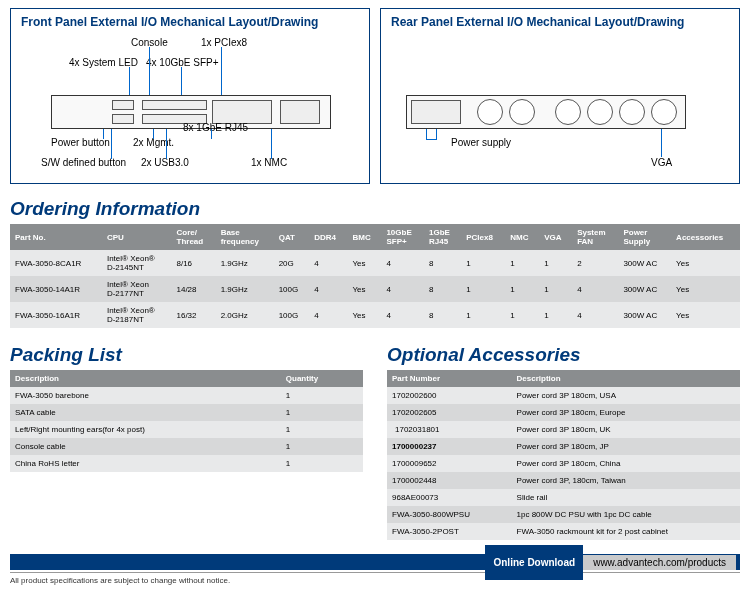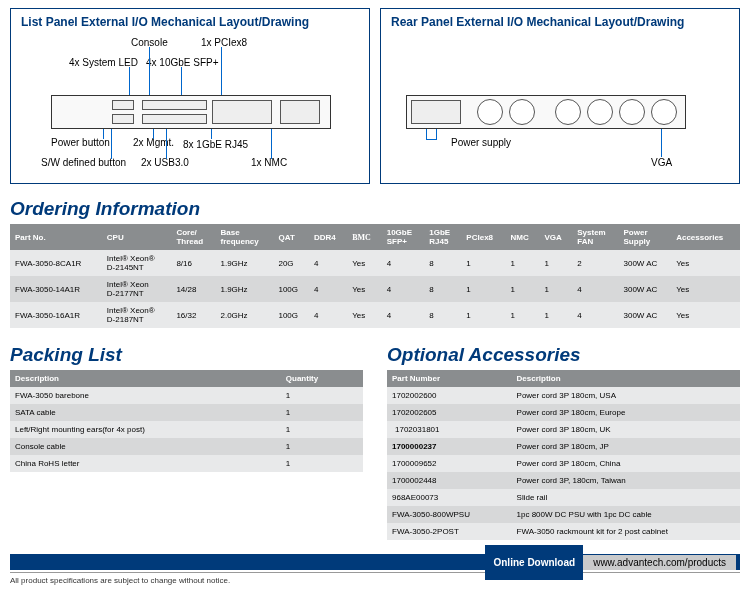--- a/index.html
+++ b/index.html
@@ -97,21 +97,21 @@
     padding-top:3px;
     margin-top:2px;
   }
 </style>
 </head>
 <body>
 
 <div class="panels">
 
   <div class="panel">
-    <div class="panel-title">List Panel External I/O Mechanical Layout/Drawing</div>
+    <div class="panel-title">Front Panel External I/O Mechanical Layout/Drawing</div>
     <div class="diagram-area">
 
       <span class="lbl" style="left:110px;top:2px;">Console</span>
       <span class="lbl" style="left:180px;top:2px;">1x PCIex8</span>
       <span class="lbl" style="left:48px;top:22px;">4x System LED</span>
       <span class="lbl" style="left:125px;top:22px;">4x 10GbE SFP+</span>
 
       <div class="line" style="left:128px;top:12px;width:1px;height:48px;"></div>
       <div class="line" style="left:200px;top:12px;width:1px;height:48px;"></div>
       <div class="line" style="left:108px;top:32px;width:1px;height:28px;"></div>
@@ -121,21 +121,21 @@
         <div class="slot" style="left:60px;top:4px;width:22px;height:10px;"></div>
         <div class="slot" style="left:60px;top:18px;width:22px;height:10px;"></div>
         <div class="slot" style="left:90px;top:4px;width:65px;height:10px;"></div>
         <div class="slot" style="left:90px;top:18px;width:65px;height:10px;"></div>
         <div class="slot" style="left:160px;top:4px;width:60px;height:24px;"></div>
         <div class="slot" style="left:228px;top:4px;width:40px;height:24px;"></div>
       </div>
 
       <span class="lbl" style="left:30px;top:102px;">Power button</span>
       <span class="lbl" style="left:112px;top:102px;">2x Mgmt.</span>
-      <span class="lbl" style="left:162px;top:104px;">8x 1GbE RJ45</span>
+      <span class="lbl" style="left:162px;top:87px;">8x 1GbE RJ45</span>
       <span class="lbl" style="left:20px;top:122px;">S/W defined button</span>
       <span class="lbl" style="left:120px;top:122px;">2x USB3.0</span>
       <span class="lbl" style="left:230px;top:122px;">1x NMC</span>
 
       <div class="line" style="left:82px;top:94px;width:1px;height:10px;"></div>
       <div class="line" style="left:90px;top:94px;width:1px;height:30px;"></div>
       <div class="line" style="left:132px;top:94px;width:1px;height:10px;"></div>
       <div class="line" style="left:145px;top:94px;width:1px;height:30px;"></div>
       <div class="line" style="left:190px;top:94px;width:1px;height:10px;"></div>
       <div class="line" style="left:250px;top:94px;width:1px;height:30px;"></div>
@@ -169,21 +169,21 @@
   <thead>
       <tr id="ordering-head">
         <th style="white-space: pre-line;">Part No.</th>
         <th style="white-space: pre-line;">CPU</th>
         <th style="white-space: pre-line;">Core/
 Thread</th>
         <th style="white-space: pre-line;">Base
 frequency</th>
         <th style="white-space: pre-line;">QAT</th>
         <th style="white-space: pre-line;">DDR4</th>
-        <th style="white-space: pre-line; font-family: Liberation Serif, serif;">BMC</th>
+        <th style="white-space: pre-line;">BMC</th>
         <th style="white-space: pre-line;">10GbE
 SFP+</th>
         <th style="white-space: pre-line;">1GbE
 RJ45</th>
         <th style="white-space: pre-line;">PCIex8</th>
         <th style="white-space: pre-line;">NMC</th>
         <th style="white-space: pre-line;">VGA</th>
         <th style="white-space: pre-line;">System
 FAN</th>
         <th style="white-space: pre-line;">Power

